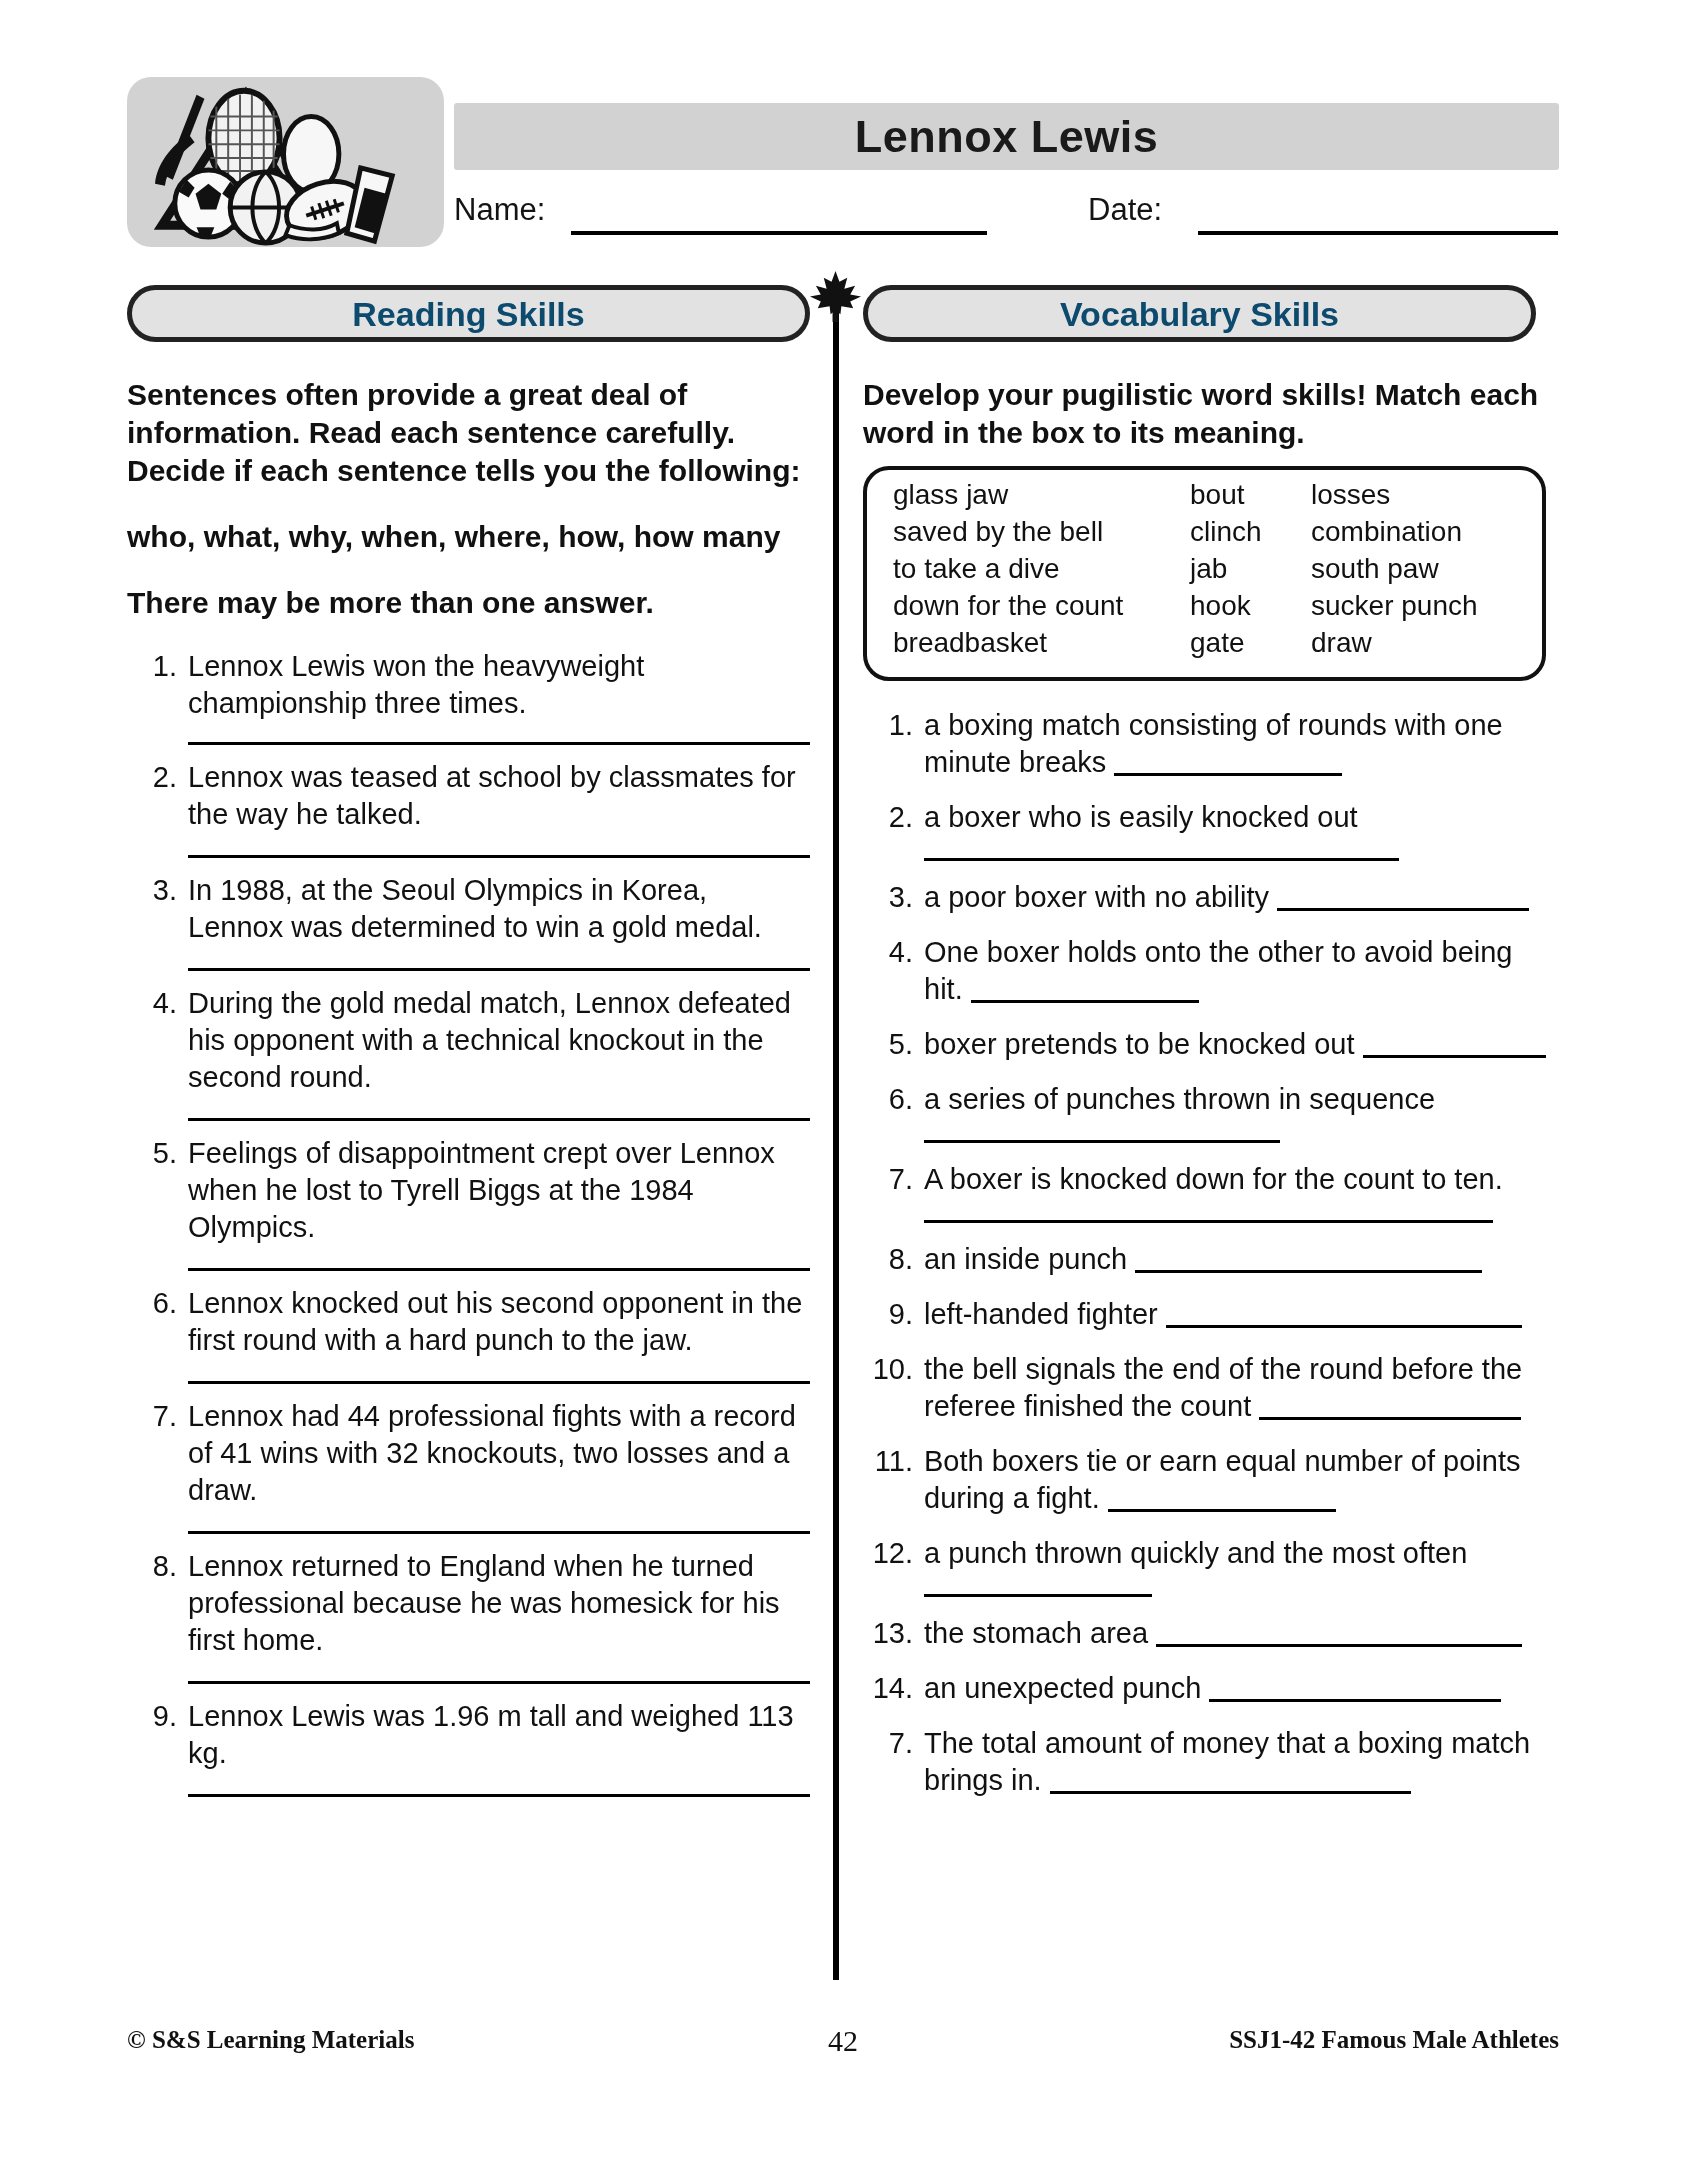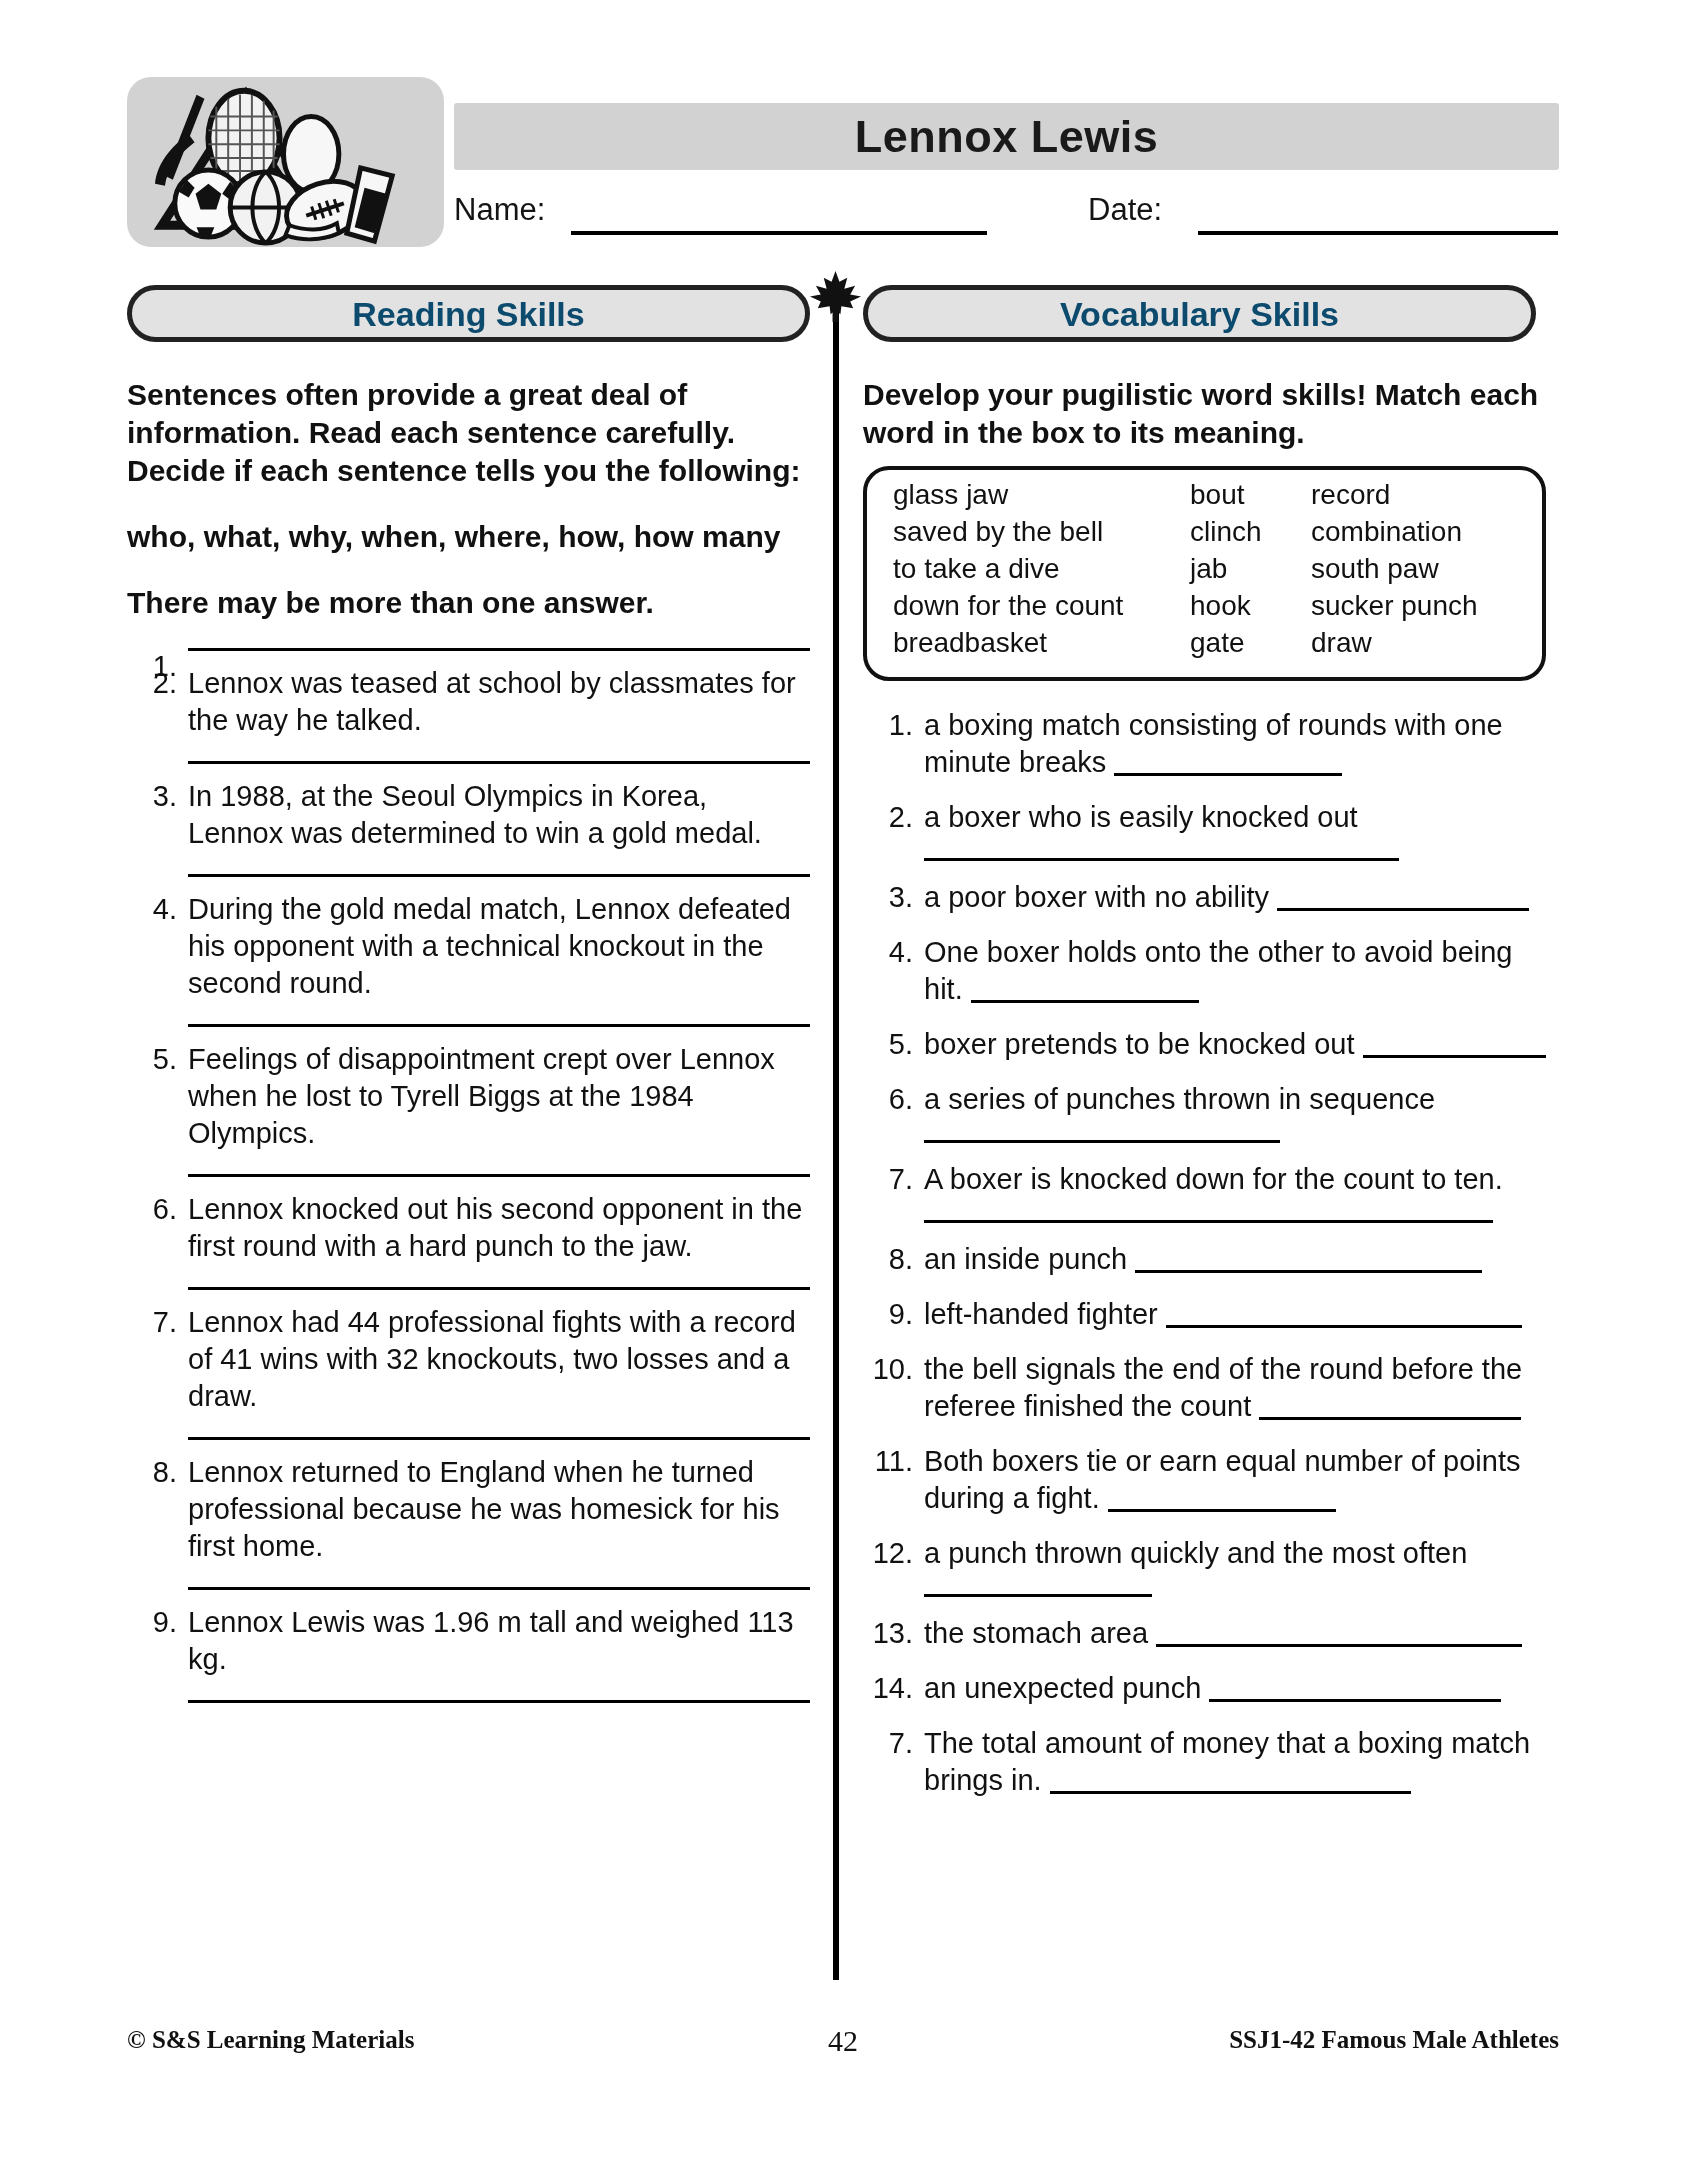--- a/index.html
+++ b/index.html
@@ -305,40 +305,40 @@
     </svg>
   </div>
 
   <div class="col" id="col-left">
     <div class="intro-bold">Sentences often provide a great deal of information. Read each sentence carefully. Decide if each sentence tells you the following:</div>
     <div class="intro-gap"></div>
     <div class="intro-bold">who, what, why, when, where, how, how many</div>
     <div class="intro-gap"></div>
     <div class="intro-bold">There may be more than one answer.</div>
     <ol class="qlist" id="reading-list">
-        <li class="qitem" style="margin-top: 26px;"><span class="num">1.</span><div class="ans-line" style="margin-top: 20px; width: 100%;"></div></li>
+        <li class="qitem" style="margin-top: 26px;"><span class="num">1.</span><span class="qtext">Lennox Lewis won the heavyweight championship three times.</span><div class="ans-line" style="margin-top: 20px; width: 100%;"></div></li>
         <li class="qitem" style="margin-top: 14px;"><span class="num">2.</span><span class="qtext">Lennox was teased at school by classmates for the way he talked.</span><div class="ans-line" style="margin-top: 22px; width: 100%;"></div></li>
         <li class="qitem" style="margin-top: 14px;"><span class="num">3.</span><span class="qtext">In 1988, at the Seoul Olympics in Korea, Lennox was determined to win a gold medal.</span><div class="ans-line" style="margin-top: 22px; width: 100%;"></div></li>
         <li class="qitem" style="margin-top: 14px;"><span class="num">4.</span><span class="qtext">During the gold medal match, Lennox defeated his opponent with a technical knockout in the second round.</span><div class="ans-line" style="margin-top: 22px; width: 100%;"></div></li>
         <li class="qitem" style="margin-top: 14px;"><span class="num">5.</span><span class="qtext">Feelings of disappointment crept over Lennox when he lost to Tyrell Biggs at the 1984 Olympics.</span><div class="ans-line" style="margin-top: 22px; width: 100%;"></div></li>
         <li class="qitem" style="margin-top: 14px;"><span class="num">6.</span><span class="qtext">Lennox knocked out his second opponent in the first round with a hard punch to the jaw.</span><div class="ans-line" style="margin-top: 22px; width: 100%;"></div></li>
         <li class="qitem" style="margin-top: 14px;"><span class="num">7.</span><span class="qtext">Lennox had 44 professional fights with a record of 41 wins with 32 knockouts, two losses and a draw.</span><div class="ans-line" style="margin-top: 22px; width: 100%;"></div></li>
         <li class="qitem" style="margin-top: 14px;"><span class="num">8.</span><span class="qtext">Lennox returned to England when he turned professional because he was homesick for his first home.</span><div class="ans-line" style="margin-top: 22px; width: 100%;"></div></li>
         <li class="qitem" style="margin-top: 14px;"><span class="num">9.</span><span class="qtext">Lennox Lewis was 1.96 m tall and weighed 113 kg.</span><div class="ans-line" style="margin-top: 22px; width: 100%;"></div></li>
       </ol>
   </div>
 
   <div class="col" id="col-right">
     <div class="intro-bold">Develop your pugilistic word skills! Match each word in the box to its meaning.</div>
 
     <div class="wordbox" id="word-box">
         <div class="wb-row">
           <div class="wb-cell wb-c1">glass jaw</div>
           <div class="wb-cell wb-c2">bout</div>
-          <div class="wb-cell wb-c3">record</div>
+          <div class="wb-cell wb-c3">losses</div>
         </div>
         <div class="wb-row">
           <div class="wb-cell wb-c1">saved by the bell</div>
           <div class="wb-cell wb-c2">clinch</div>
           <div class="wb-cell wb-c3">combination</div>
         </div>
         <div class="wb-row">
           <div class="wb-cell wb-c1">to take a dive</div>
           <div class="wb-cell wb-c2">jab</div>
           <div class="wb-cell wb-c3">south paw</div>

